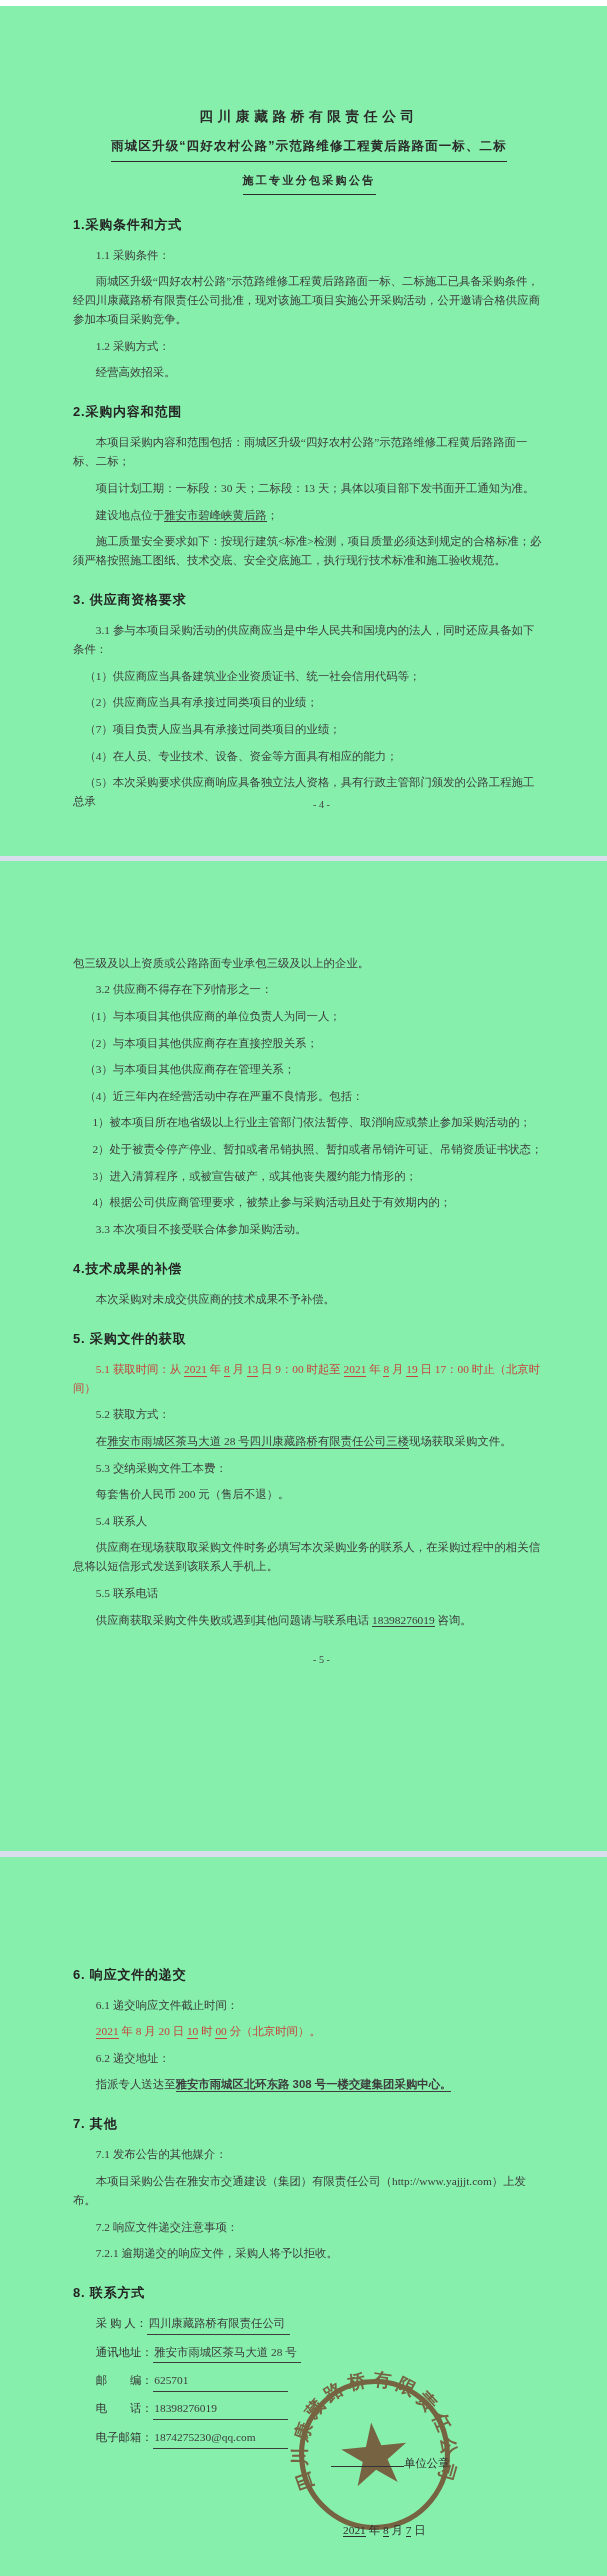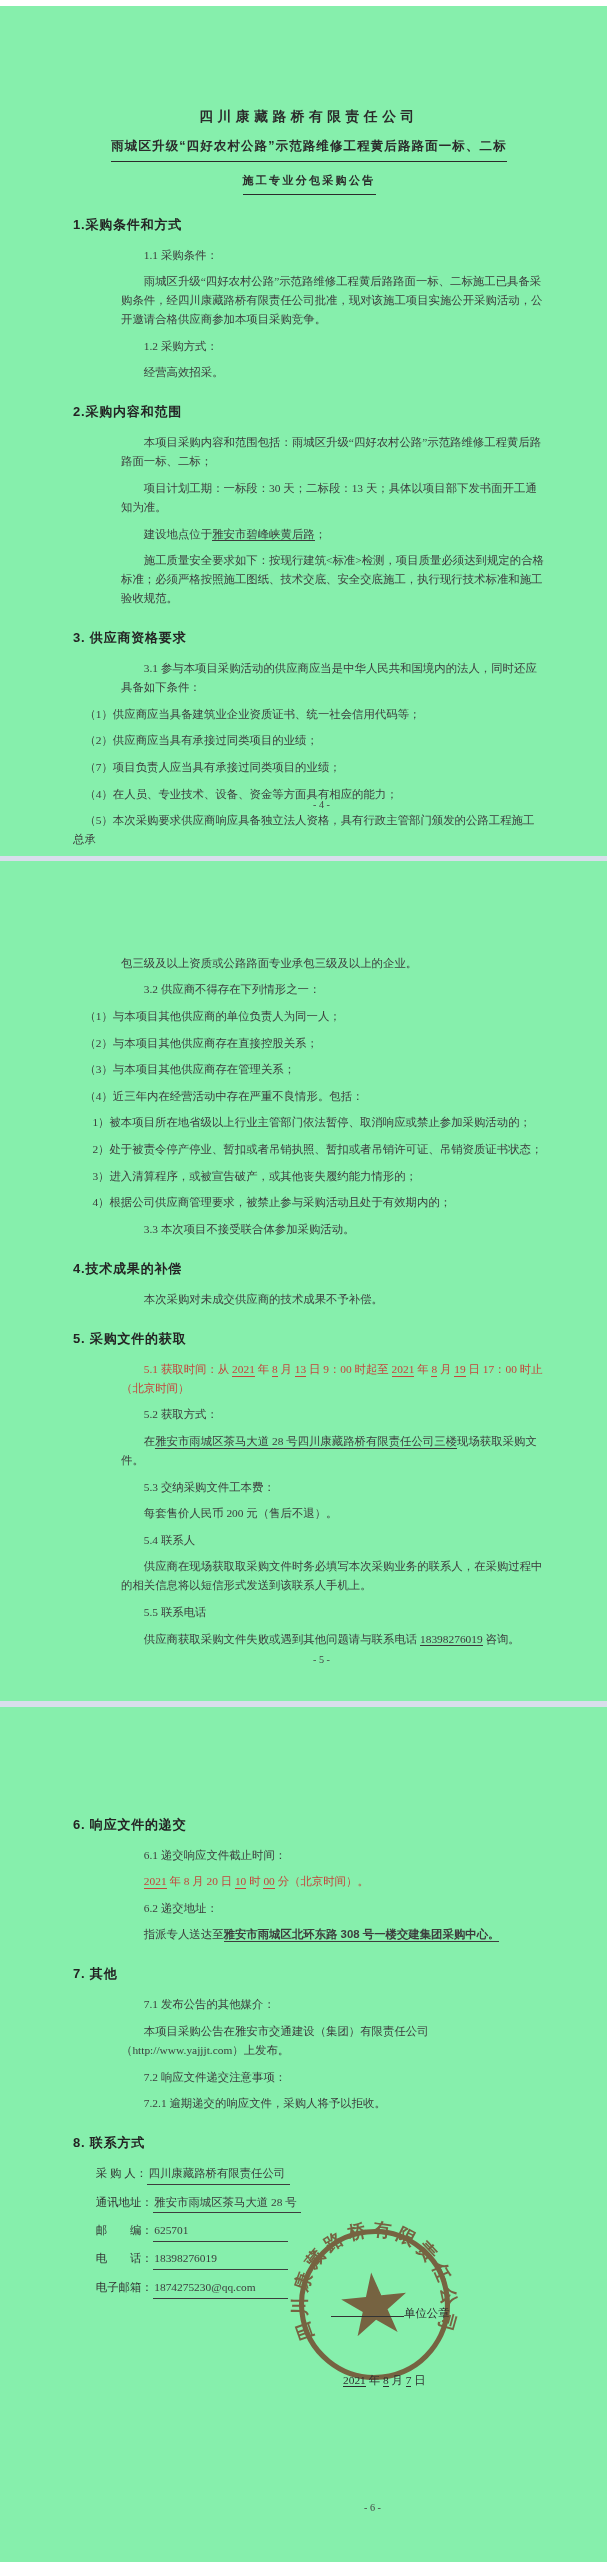--- a/index.html
+++ b/index.html
@@ -6,39 +6,39 @@
   #doc{width:607px;margin:0 auto;background:#ffffff;}
   .top-strip{height:6px;background:#ffffff;}
   .page-sep{height:5.3px;background:#d8deeb;}
   .page{
     position:relative;width:607px;box-sizing:border-box;
     background:#86efac;color:#3d3d3d;
     font-family:"Liberation Serif","DejaVu Serif",serif;
     font-size:11.4px;
   }
   .page-1{height:850px;padding:102px 62px 0 73px;}
-  .page-2{height:840px;padding:85px 62px 8px 73px;}
+  .page-2{height:990px;padding:85px 62px 8px 73px;}
   .page-3{height:855px;padding:88px 62px 0 73px;}
   .t1{
     text-align:center;font-family:"Liberation Sans","DejaVu Sans",sans-serif;
     font-weight:bold;font-size:13.7px;letter-spacing:4.6px;color:#2b2b2b;margin:0 0 12px 0;
   }
   .t2,.t3{
     text-align:center;font-family:"Liberation Sans","DejaVu Sans",sans-serif;
     font-weight:bold;color:#2b2b2b;margin:0 0 10.6px 0;
   }
   .t2{font-size:12.5px;letter-spacing:1.1px;}
   .t3{font-size:11px;letter-spacing:2.3px;margin-bottom:0;}
   .t2 span,.t3 span{display:inline-block;border-bottom:1.2px solid #2b2b2b;padding-bottom:6px;}
   .h{
     font-family:"Liberation Sans","DejaVu Sans",sans-serif;font-weight:bold;
     font-size:13px;color:#242424;margin:21px 0 12px 0;letter-spacing:0.8px;
   }
   .para,.label,.item,.subitem{line-height:19px;margin:7.6px 0;}
-  .para,.label{text-indent:2em;margin-left:48px;}
+  .para,.label{text-indent:2em;}
   .item{text-indent:1em;}
   .subitem{text-indent:1.7em;}
   .cont{text-indent:0;}
   .red{color:#c5453c;}
   .u{border-bottom:0.8px solid currentColor;padding-bottom:0.8px;}
   .b{font-weight:bold;font-family:"Liberation Sans","DejaVu Sans",sans-serif;}
   .pagenum{position:absolute;top:793px;font-size:10.2px;color:#444;}
   .pn-1,.pn-2{left:313px;}
   .pn-3{left:364px;top:795px;}
   .contact-row{line-height:19px;margin:7.6px 0;text-indent:2em;}

